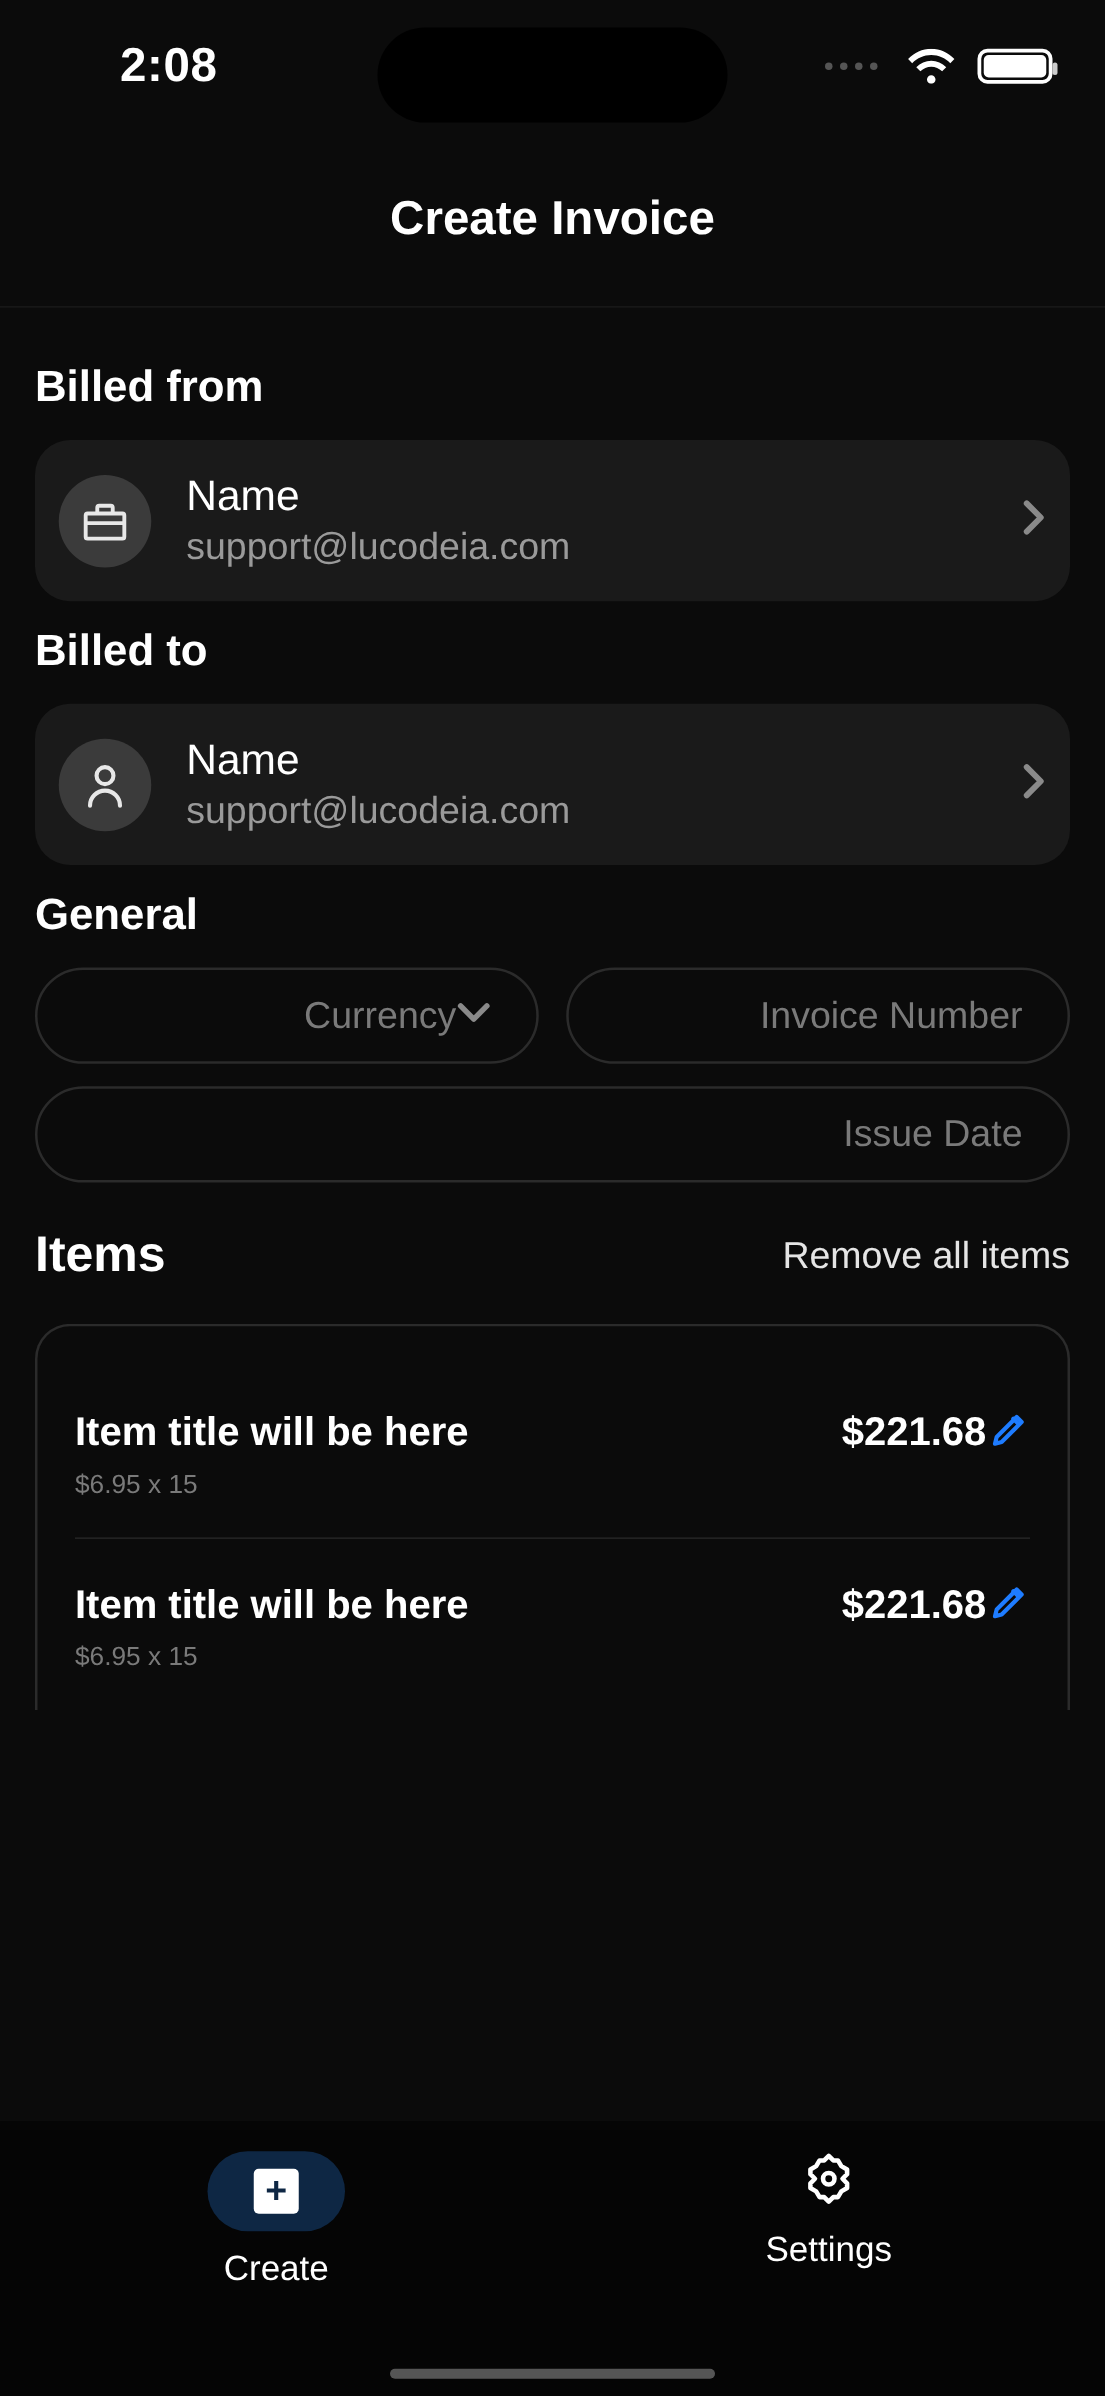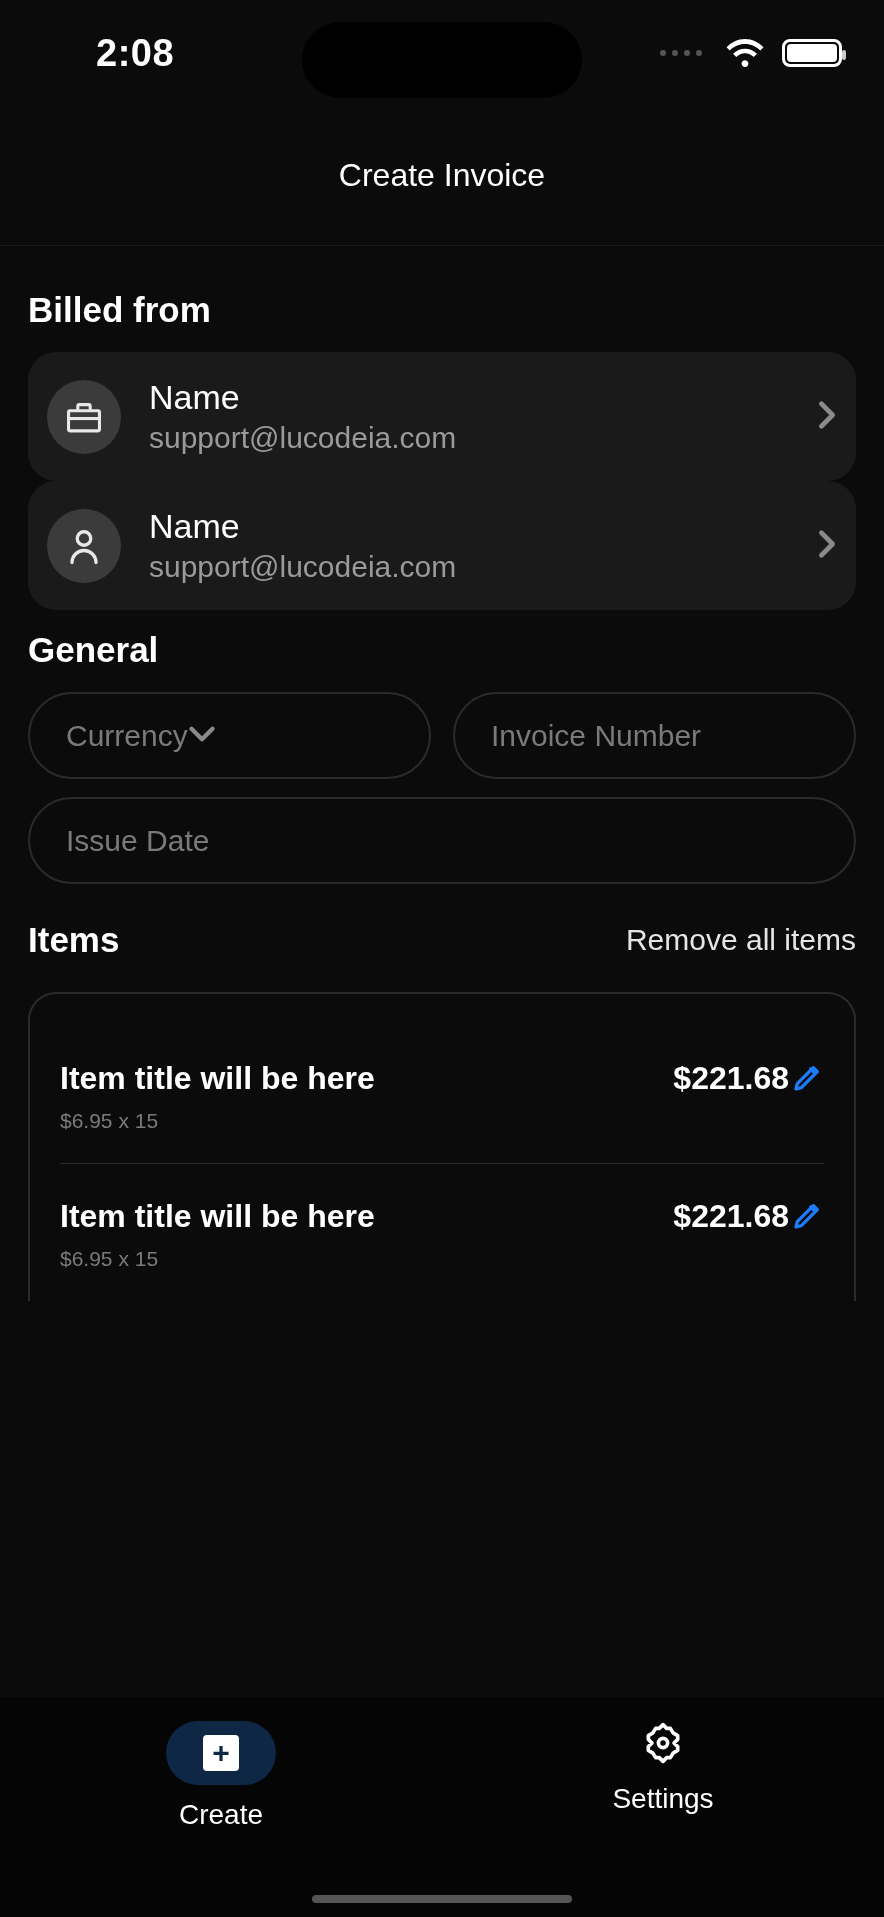--- a/index.html
+++ b/index.html
@@ -12,39 +12,39 @@
   .status-right { display: flex; align-items: center; gap: 18px; margin-right: 6px; }
   .status-dots { display: flex; gap: 6px; align-items: flex-end; margin-right: 6px; }
   .status-dots span { width: 6px; height: 6px; background: #555; border-radius: 50%; }
   .wifi-icon svg { display: block; }
   .battery { width: 60px; height: 28px; border: 3px solid #fff; border-radius: 8px; position: relative; }
   .battery::after { content: ""; position: absolute; right: -7px; top: 8px; width: 4px; height: 10px; background: #ccc; border-radius: 2px; }
   .battery-fill { position: absolute; left: 2px; top: 2px; bottom: 2px; right: 2px; background: #fff; border-radius: 4px; }
 
   
   .header { height: 140px; display: flex; align-items: center; justify-content: center; border-bottom: 1px solid rgba(255,255,255,0.07); }
-  .header-title { font-size: 32px; font-weight: 400; }
+  .header-title { font-size: 38px; font-weight: 700; }
 
   
   .content { padding: 24px 28px 0 28px; }
   .section-title { font-size: 35px; font-weight: 700; margin: 20px 0 22px 0; }
 
   .card { background: #1a1a1a; border-radius: 28px; padding: 26px 19px; display: flex; align-items: center; gap: 28px; }
   .avatar-circle { width: 74px; height: 74px; border-radius: 50%; background: #3b3b3b; display: flex; align-items: center; justify-content: center; flex: 0 0 auto; }
   .card-text { flex: 1 1 auto; }
   .card-name { font-size: 34px; font-weight: 500; color: #fff; margin-bottom: 4px; }
   .card-sub { font-size: 30px; color: #9a9a9a; }
   .chev { flex: 0 0 auto; }
 
   .row2 { display: flex; gap: 22px; margin-bottom: 18px; }
-  .pill { flex: 1 1 0; height: 87px; border: 2px solid #2b2b2b; border-radius: 45px; background: transparent; display: flex; align-items: center; padding: 0 36px; justify-content: flex-start; }
+  .pill { flex: 1 1 0; height: 77px; border: 2px solid #2b2b2b; border-radius: 45px; background: transparent; display: flex; align-items: center; padding: 0 36px; justify-content: flex-end; }
   .pill-label { font-size: 30px; color: #7a7a7a; }
 
   .items-header { display: flex; align-items: center; justify-content: space-between; margin-top: 36px; margin-bottom: 32px; }
-  .items-title { font-size: 35px; font-weight: 700; }
+  .items-title { font-size: 40px; font-weight: 700; }
   .remove-link { font-size: 30px; color: #e5e5e5; font-weight: 500; }
 
   .items-card { border: 2px solid #2b2b2b; border-radius: 28px 28px 0 0; padding: 32px 30px 0 30px; border-bottom: none; }
   .item-row { padding: 34px 0 30px 0; border-bottom: 1px solid #2b2b2b; }
   .item-row:last-child { border-bottom: none; }
   .item-top { display: flex; align-items: center; justify-content: space-between; }
   .item-title { font-size: 32px; font-weight: 600; }
   .item-right { display: flex; align-items: center; gap: 3px; }
   .item-amount { font-size: 32px; font-weight: 700; }
   .item-sub { font-size: 21px; color: #7a7a7a; margin-top: 12px; }
@@ -101,20 +101,21 @@
       <div class="card-name">Name</div>
       <div class="card-sub">support@lucodeia.com</div>
     </div>
     <div class="chev">
       <svg width="20" height="30" viewBox="0 0 10 16" fill="none" stroke="#8a8a8a" stroke-width="2.5" stroke-linecap="round" stroke-linejoin="round">
           <polyline points="2,2 8,8 2,14"></polyline>
         </svg>
     </div>
   </div>
 
+  <div class="section-title">Billed to</div>
   <div class="card">
     <div class="avatar-circle">
       <svg width="36" height="40" viewBox="0 0 24 26" fill="none" stroke="#e8e8e8" stroke-width="2.2" stroke-linecap="round">
         <circle cx="12" cy="8" r="4.5"></circle>
         <path d="M4 24c0-4.4 3.6-8 8-8s8 3.6 8 8"></path>
       </svg>
     </div>
     <div class="card-text">
       <div class="card-name">Name</div>
       <div class="card-sub">support@lucodeia.com</div>

